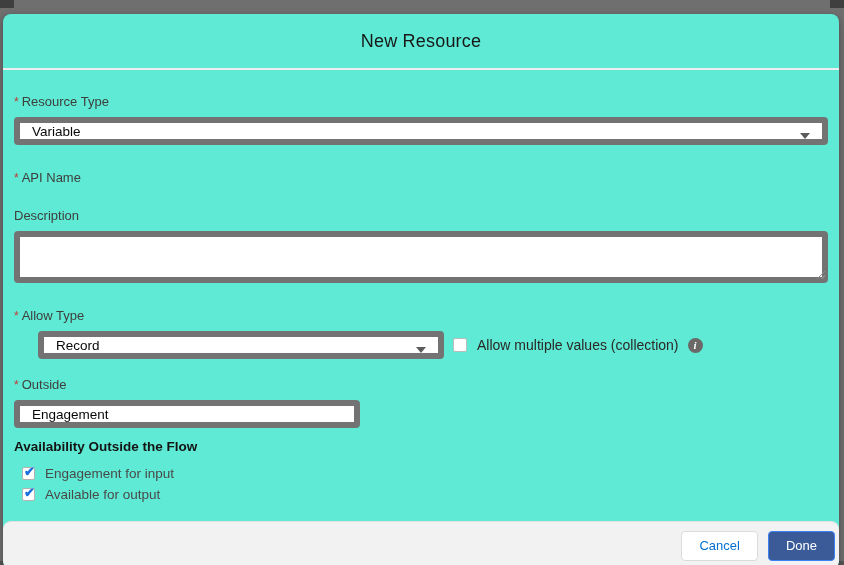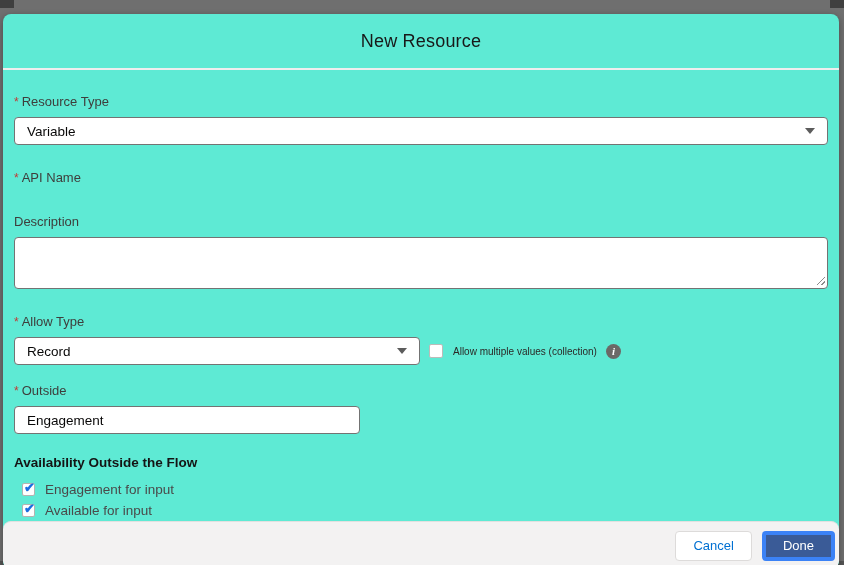--- a/index.html
+++ b/index.html
@@ -40,88 +40,88 @@
   .field-label {
     display: block;
     font-size: 13px; line-height: 22px; color: #3e3e3c;
     margin-bottom: 4px;
   }
   .req { color: #c23934; margin-right: 3px; text-decoration: none; font-size: 12px; }
 
   .textbox, .combobox, textarea.textbox-area {
     width: 100%;
     height: 28px;
-    border: 1px solid #737373;
+    border: 6px solid #737373;
     border-radius: 4px;
     background: #fff;
     font-family: "Liberation Sans", sans-serif;
     font-size: 13.5px;
     color: #080707;
     padding: 0 12px;
-    display: flex; align-items: center;
+    display: flex; align-items: flex-end;
   }
   input.textbox { display: block; outline: none; }
   .combobox { justify-content: space-between; cursor: pointer; }
   .combobox .combo-value { flex: 1; }
   .caret {
     width: 0; height: 0;
     border-left: 5px solid transparent;
     border-right: 5px solid transparent;
     border-top: 6px solid #5c5c5c;
     margin-left: 8px;
   }
 
   .group-resource-type { margin-top: 21px; }
   .group-api-name     { margin-top: 22px; }
-  .group-description  { margin-top: 22px; }
+  .group-description  { margin-top: 16px; }
   .group-data-type    { margin-top: 22px; }
   .group-object       { margin-top: 15px; }
 
   .textarea-wrap { position: relative; }
   textarea.textbox-area {
     height: 52px; resize: none; padding: 6px 12px; display: block; outline: none;
   }
   .resize-handle {
     position: absolute; right: 3px; bottom: 4px;
     width: 9px; height: 9px;
     background: repeating-linear-gradient(-45deg, transparent 0 2px, #8c8c8c 2px 3px);
     clip-path: polygon(100% 0, 100% 100%, 0 100%);
     pointer-events: none;
   }
 
   .datatype-row { display: flex; align-items: center; }
-  .datatype-row .combobox { width: 406px; flex: none; }
+  .datatype-row .combobox { width: 406px; flex: none; margin-left: 24px; }
   .collection-option { display: flex; align-items: center; margin-left: 9px; cursor: pointer; }
   .cb {
     width: 14px; height: 14px;
     border: 1px solid #bdbbb9;
     border-radius: 2px;
     background: #fff;
     position: relative;
     flex: none;
   }
   .cb .mark {
     display: none;
     position: absolute; left: 0px; top: -4px;
     color: #1a6ee0; font-size: 14px; font-weight: 700; line-height: 14px;
   }
   .cb.checked .mark { display: block; }
-  .collection-label { font-size: 10px; color: #2b2826; margin-left: 10px; }
+  .collection-label { font-size: 14px; color: #2b2826; margin-left: 10px; }
   .info {
     width: 15px; height: 15px; border-radius: 50%;
     background: #6b6967; color: #fff;
     font-family: "Liberation Serif", serif;
     font-size: 11px; font-weight: 700; font-style: italic;
     display: inline-flex; align-items: center; justify-content: center;
     margin-left: 9px; cursor: pointer;
   }
 
   .group-object .textbox { width: 346px; }
 
-  .availability { margin-top: 21px; }
+  .availability { margin-top: 11px; }
   .availability-heading { font-size: 13.5px; font-weight: 700; color: #141414; }
   .availability-options { margin-top: 9px; padding-left: 8px; }
   .check-row { display: flex; align-items: center; height: 21px; cursor: pointer; }
   .check-row .cb { width: 13px; height: 13px; border-color: #b5b3b1; }
   .check-row .cb .mark { font-size: 13px; top: -3px; left: 1px; }
   .check-row .cb-label { font-size: 13.5px; color: #4a4a4a; margin-left: 10px; }
 
   .modal-footer {
     position: absolute; left: 0; right: 0; bottom: 0;
     height: 48px;
@@ -133,21 +133,21 @@
   }
   .btn {
     height: 30px;
     border-radius: 4px;
     font-family: "Liberation Sans", sans-serif;
     font-size: 13px;
     padding: 0 17px;
     cursor: pointer;
   }
   .btn-cancel { background: #fff; border: 1px solid #dddbda; color: #0070d2; }
-  .btn-done  { background: #3a5b97; border: 4px solid #3b82f6; color: #fff; margin-left: 10px; }
+  .btn-done  { background: #3a5b97; border: 1px solid #3b82f6; color: #fff; margin-left: 10px; }
 </style>
 </head>
 <body>
 
 <div class="backdrop-dark-tl"></div>
 <div class="backdrop-dark-tr"></div>
 <div class="backdrop-dark-b"></div>
 
 <div class="modal">
 
@@ -203,21 +203,21 @@
         <label class="check-row">
           <span class="cb checked">
               <span class="mark">✔</span>
             </span>
           <span class="cb-label">Engagement for input</span>
         </label>
         <label class="check-row">
           <span class="cb checked">
               <span class="mark">✔</span>
             </span>
-          <span class="cb-label">Available for input</span>
+          <span class="cb-label">Available for output</span>
         </label>
       </div>
     </div>
 
   </div>
 
   <div class="modal-footer">
     <button class="btn btn-cancel">Cancel</button>
     <button class="btn btn-done">Done</button>
   </div>

